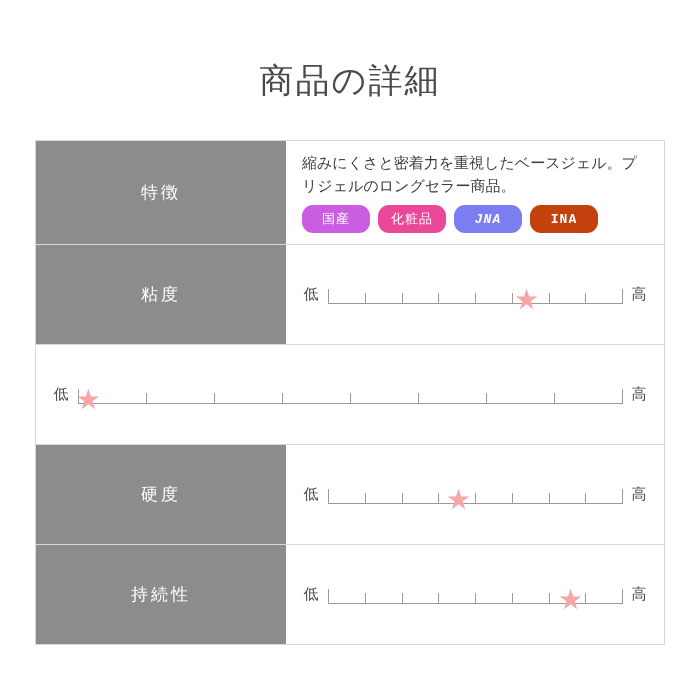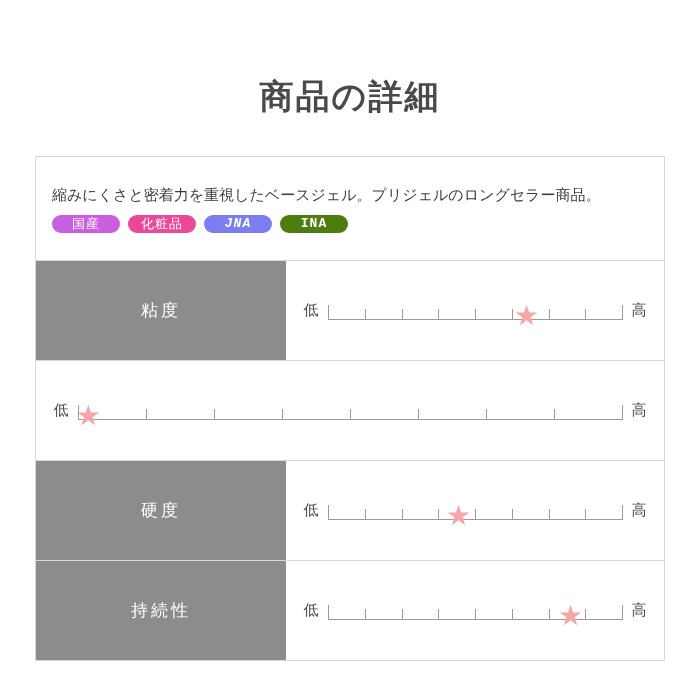--- a/index.html
+++ b/index.html
@@ -16,26 +16,26 @@
   }
   .page {
     position: relative;
     width: 700px;
     height: 700px;
     box-sizing: border-box;
   }
   .title {
     text-align: center;
     font-size: 34px;
-    font-weight: 700;
+    font-weight: 400;
     letter-spacing: 2px;
     color: #4a4a4a;
     padding-top: 58px;
     padding-bottom: 0;
-    margin: 16px;
+    margin: 0;
   }
   .table {
     position: absolute;
     left: 35px;
     top: 140px;
     width: 630px;
     border-top: 1px solid #d8d8d8;
     border-left: 1px solid #d8d8d8;
     border-right: 1px solid #d8d8d8;
     box-sizing: border-box;
@@ -83,21 +83,21 @@
   }
   .tags {
     display: flex;
     gap: 8px;
   }
   .tag {
     display: inline-flex;
     align-items: center;
     justify-content: center;
     min-width: 68px;
-    height: 18px;
+    height: 28px;
     padding: 0 10px;
     border-radius: 11px;
     color: #ffffff;
     font-size: 13px;
     letter-spacing: 1px;
     box-sizing: border-box;
     white-space: nowrap;
   }
   .tag.mono {
     font-family: "Liberation Mono", monospace;
@@ -158,27 +158,28 @@
 </head>
 <body>
 
 <div class="page">
 
   <h1 class="title">商品の詳細</h1>
 
   <div class="table">
 
     <div class="row features">
+      <div class="row-head">特徴</div>
       <div class="row-body">
         <p class="feature-text">縮みにくさと密着力を重視したベースジェル。プリジェルのロングセラー商品。</p>
         <div class="tags">
           <span class="tag" style="background: rgb(201, 95, 224);">国産</span>
           <span class="tag" style="background: #ec4899;">化粧品</span>
           <span class="tag mono" style="background: rgb(123, 126, 240); font-style: italic;">JNA</span>
-          <span class="tag mono" style="background: #4d7c0f;">INA</span>
+          <span class="tag mono" style="background: #c2410c;">INA</span>
         </div>
       </div>
     </div>
 
     <div class="row scale">
       <div class="row-head">粘度</div>
       <div class="row-body">
         <div class="scale-wrap">
           <span class="scale-label">低</span>
           <div class="scale-track">

